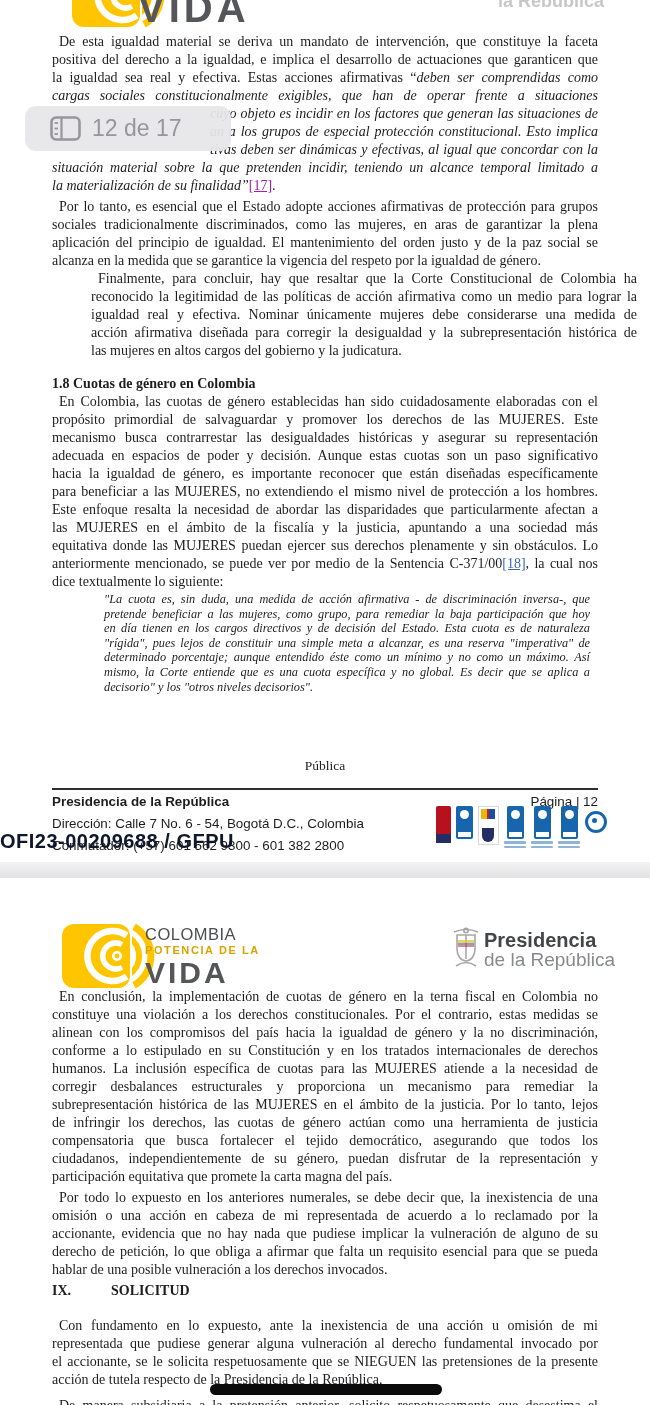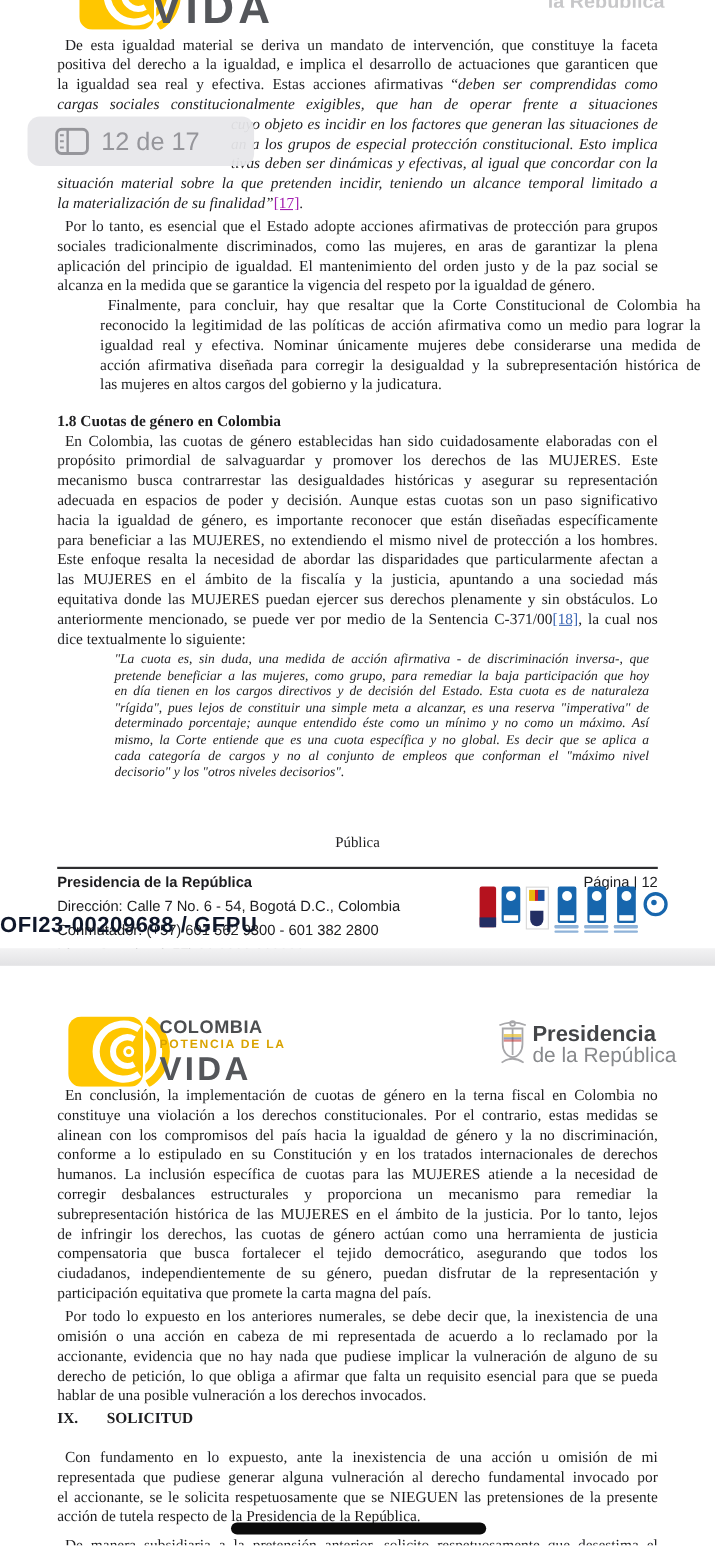--- a/index.html
+++ b/index.html
@@ -37,21 +37,21 @@
   .b-emblem:before{content:"";position:absolute;left:2px;top:2px;width:14px;height:10px;
      background:linear-gradient(90deg,#e8b70c 40%,#c81b2e 40% 60%,#1c4f9c 60%);}
   .b-emblem:after{content:"";position:absolute;left:3px;bottom:2px;width:12px;height:14px;background:#232e63;border-radius:0 0 6px 6px;}
   .tinytxt{width:22px;height:2.5px;background:#8fb3d9;border-radius:1px;}
   .b-seal{width:16px;height:16px;border:3px solid #1766ad;border-radius:50%;background:#fff;margin-top:5px;position:relative;}
   .b-seal:before{content:"";position:absolute;left:4px;top:4px;width:5px;height:5px;border-radius:50%;background:#1766ad;}
   
   #band{left:0;top:862px;width:650px;height:16px;background:linear-gradient(#f3f3f4,#e2e2e4);}
   #ofi{left:0;top:830px;font-weight:bold;font-size:20px;letter-spacing:0.5px;color:#0f172a;}
   
-  .colombia-word{font-weight:bold;font-size:16.5px;letter-spacing:0.5px;color:#4c4e50;line-height:17px;}
+  .colombia-word{font-weight:normal;font-size:16.5px;letter-spacing:0.5px;color:#4c4e50;line-height:17px;}
   .potencia-word{font-weight:bold;font-size:11px;letter-spacing:1.6px;color:#d9a300;line-height:12px;margin-top:1px;}
   .vida-word{font-weight:bold;font-size:30px;letter-spacing:3px;color:#54565a;line-height:31px;margin-top:1px;}
   .pres-word{font-weight:bold;font-size:20px;color:#434548;line-height:21px;}
   .repub-word{font-size:19px;color:#87898c;line-height:17px;}
   #bar{left:210px;top:1384px;width:232px;height:11px;background:#0b0b0b;border-radius:5.5px;}
   .cliptop{overflow:hidden;}
 </style>
 </head>
 <body>
 
@@ -145,21 +145,20 @@
   </div>
 
   <div class="abs q last-left" style="left:104px;top:592px;width:486px;">
 
   <div class="pl">"La cuota es, sin duda, una medida de acción afirmativa - de discriminación inversa-, que</div>
       <div class="pl">pretende beneficiar a las mujeres, como grupo, para remediar la baja participación que hoy</div>
       <div class="pl">en día tienen en los cargos directivos y de decisión del Estado. Esta cuota es de naturaleza</div>
       <div class="pl">"rígida", pues lejos de constituir una simple meta a alcanzar, es una reserva "imperativa" de</div>
       <div class="pl">determinado porcentaje; aunque entendido éste como un mínimo y no como un máximo. Así</div>
       <div class="pl">mismo, la Corte entiende que es una cuota específica y no global. Es decir que se aplica a</div>
-      <div class="pl">cada categoría de cargos y no al conjunto de empleos que conforman el "máximo nivel</div>
       <div class="pl">decisorio" y los "otros niveles decisorios".</div>
     </div>
 
   <div class="abs" style="left:0;top:758px;width:650px;text-align:center;font-size:13.5px;">Pública</div>
   <div id="hr1" class="abs"></div>
 
   <div class="abs sans foot" style="left:52px;top:792px;font-weight:bold;">Presidencia de la República</div>
   <div class="abs sans foot" style="top:792px;right:52px;">Página | 12</div>
   <div class="abs sans foot" style="left:52px;top:814px;">Dirección: Calle 7 No. 6 - 54, Bogotá D.C., Colombia</div>
   <div class="abs sans foot" style="left:52px;top:836px;">Conmutador: (+57) 601 562 9300 - 601 382 2800</div>
@@ -259,21 +258,21 @@
   <div class="abs fi-first last-left" style="left:52px;top:1189px;width:546px;">
 
   <div class="pl">Por todo lo expuesto en los anteriores numerales, se debe decir que, la inexistencia de una</div>
       <div class="pl">omisión o una acción en cabeza de mi representada de acuerdo a lo reclamado por la</div>
       <div class="pl">accionante, evidencia que no hay nada que pudiese implicar la vulneración de alguno de su</div>
       <div class="pl">derecho de petición, lo que obliga a afirmar que falta un requisito esencial para que se pueda</div>
       <div class="pl">hablar de una posible vulneración a los derechos invocados.</div>
     </div>
 
   <div class="abs h-bold" style="left:52px;top:1283px;">
-    <span>IX.</span><span style="margin-left:26px;">SOLICITUD</span>
+    <span>IX.</span><span style="margin-left:40px;">SOLICITUD</span>
   </div>
 
   <div class="abs fi-first last-left" style="left:52px;top:1317px;width:546px;">
 
   <div class="pl">Con fundamento en lo expuesto, ante la inexistencia de una acción u omisión de mi</div>
       <div class="pl">representada que pudiese generar alguna vulneración al derecho fundamental invocado por</div>
       <div class="pl">el accionante, se le solicita respetuosamente que se NIEGUEN las pretensiones de la presente</div>
       <div class="pl">acción de tutela respecto de la Presidencia de la República.</div>
     </div>
 

